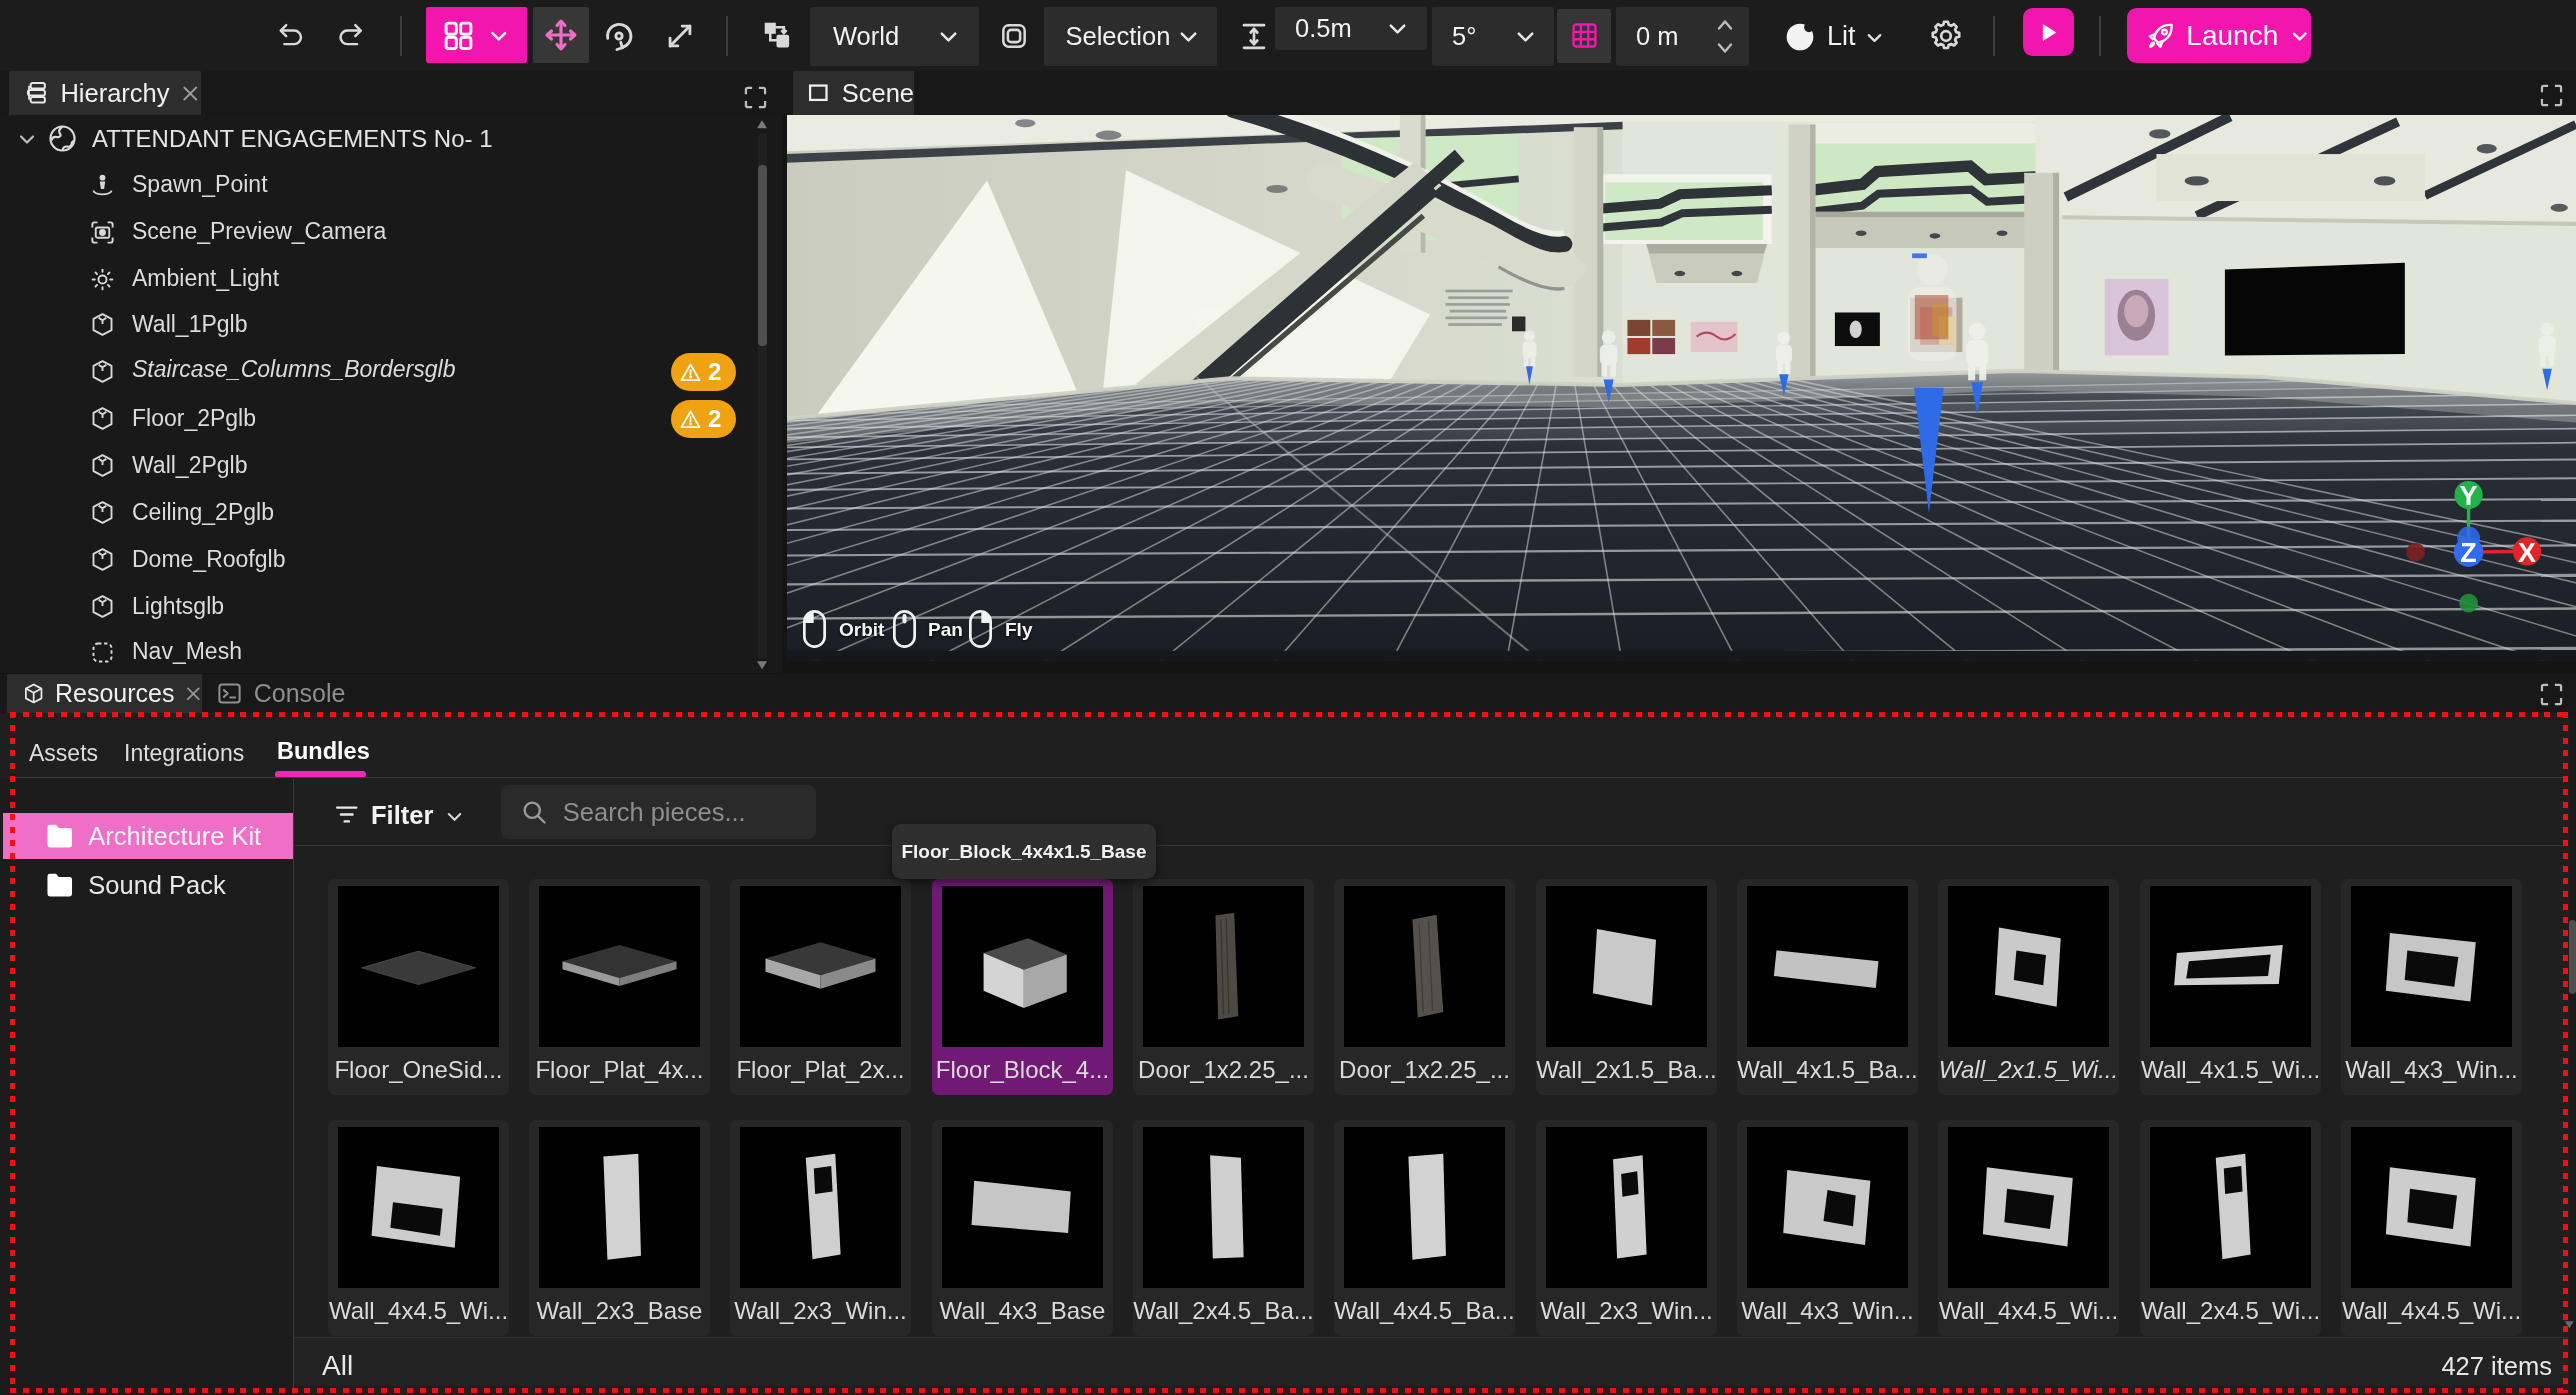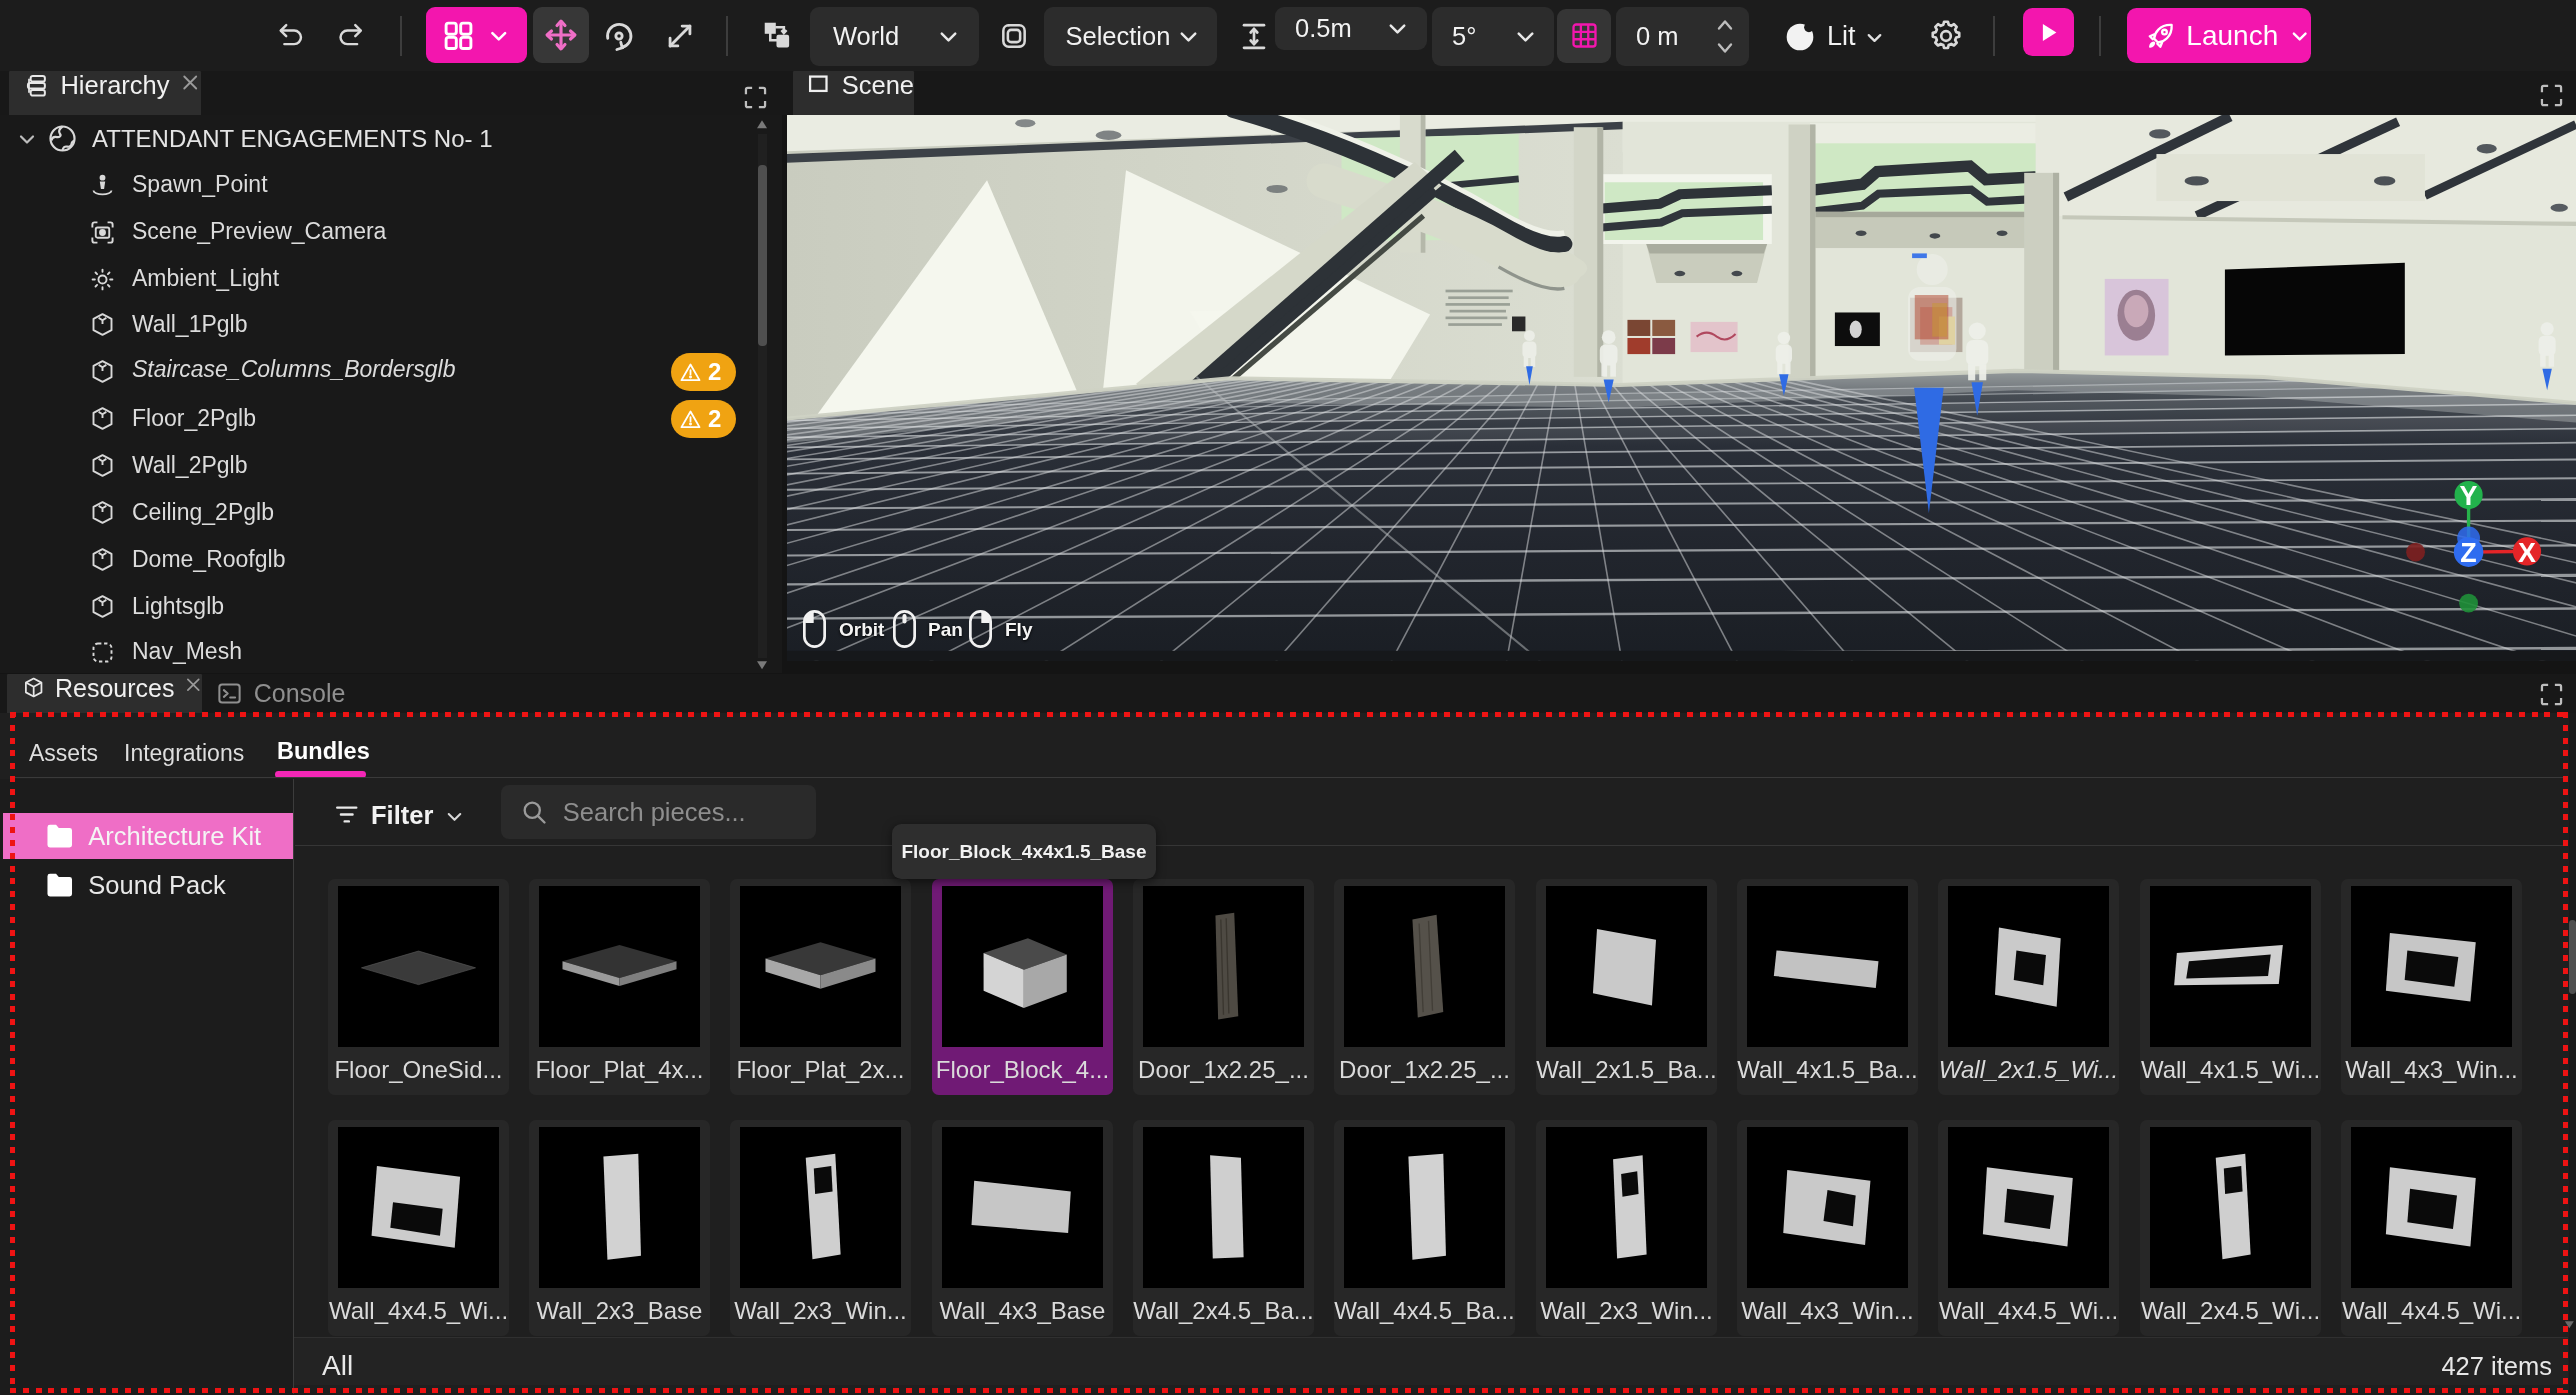--- a/index.html
+++ b/index.html
@@ -1,21 +1,21 @@
 <!DOCTYPE html>
 <html style="font-size:10.7px"><head><meta charset="utf-8">
 <style>
 * { margin:0; padding:0; box-sizing:border-box; }
 html,body { width:2576px; height:1395px; overflow:hidden; background:#141414; }
 body { font-family:"Liberation Sans", sans-serif; color:#e6e6e6; position:relative; }
 .abs { position:absolute; }
-.btn { position:absolute; background:#2c2c2c; border-radius:9px; display:flex; align-items:center; }
+.btn { position:absolute; background:#2c2c2c; border-radius:2px; display:flex; align-items:center; }
 .ddtext { font-size:25.5px; color:#f2f2f2; }
 svg { display:block; }
-.tab { position:absolute; background:#2d2d2d; display:flex; align-items:flex-start; border-radius:1.3px 1.3px 0 0; }
+.tab { position:absolute; background:#2d2d2d; display:flex; align-items:center; border-radius:1.3px 1.3px 0 0; }
 .tree-ic { position:absolute; left:89px; }
 </style></head><body>
 
 <div class="abs" style="left:0;top:0;width:2576px;height:71px;background:#1c1c1c;"></div>
 <svg class="abs" style="left:277px;top:20px" width="29.5" height="31" viewBox="0 0 24 24" fill="none" stroke="#d9d9d9" stroke-width="2" stroke-linecap="round" stroke-linejoin="round">
     <path d="M3.5 8 H14 a5.5 5.5 0 0 1 0 11 H6"></path>
     <path d="M7.5 3.5 L3 8 L7.5 12.5"></path>
   </svg>
 <svg class="abs" style="left:335px;top:20px" width="29.5" height="31" viewBox="0 0 24 24" fill="none" stroke="#d9d9d9" stroke-width="2" stroke-linecap="round" stroke-linejoin="round">
     <path d="M20.5 8 H10 a5.5 5.5 0 0 0 0 11 H18"></path>

